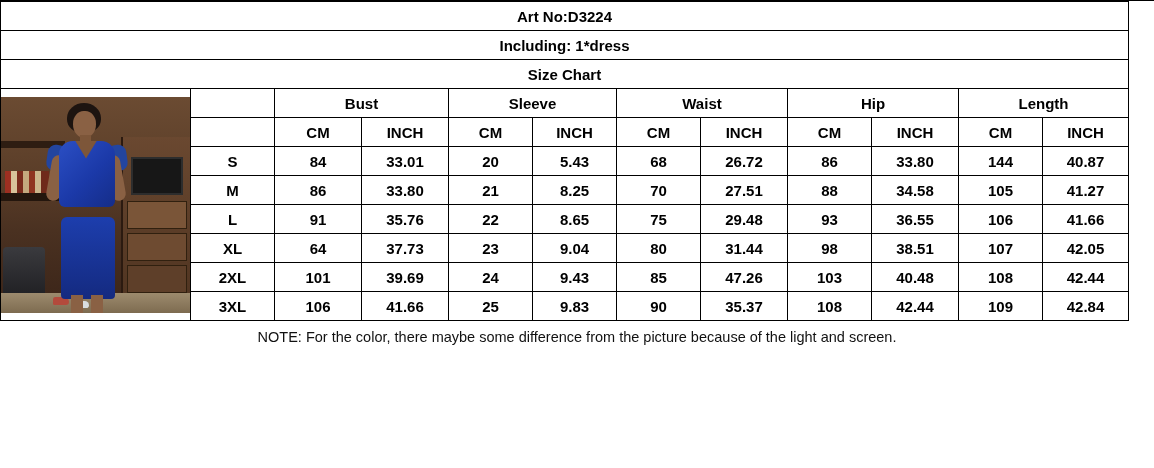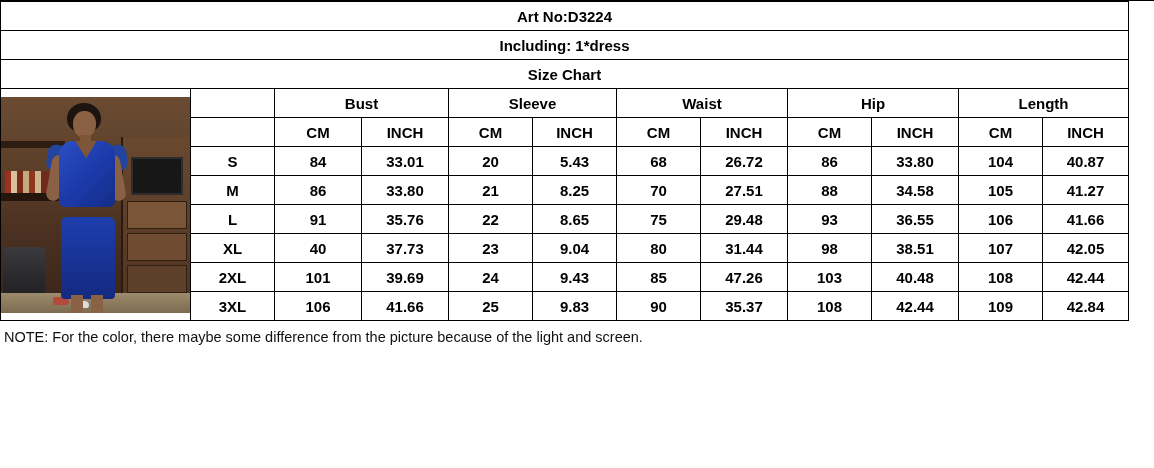--- a/index.html
+++ b/index.html
@@ -203,20 +203,21 @@
     padding: 6px 4px 0 4px;
     font-size: 14.5px;
     line-height: 1.45;
     color: #111;
   }
   .notes p {
     margin: 0 0 10px 0;
   }
   .notes p.first {
     margin-bottom: 14px;
+    text-align: center;
   }
 </style>
 </head>
 <body>
 
 <div class="sheet">
 
   <table class="main">
     <colgroup>
       <col style="width:190px">
@@ -299,21 +300,21 @@
       <tr class="data-row">
         <td class="size-cell">S</td>
         <td>84</td>
         <td>33.01</td>
         <td>20</td>
         <td>5.43</td>
         <td>68</td>
         <td>26.72</td>
         <td>86</td>
         <td>33.80</td>
-        <td>104</td>
+        <td>144</td>
         <td>40.87</td>
       </tr>
 
       <tr class="data-row">
         <td class="size-cell">M</td>
         <td>86</td>
         <td>33.80</td>
         <td>21</td>
         <td>8.25</td>
         <td>70</td>
@@ -333,21 +334,21 @@
         <td>75</td>
         <td>29.48</td>
         <td>93</td>
         <td>36.55</td>
         <td>106</td>
         <td>41.66</td>
       </tr>
 
       <tr class="data-row">
         <td class="size-cell">XL</td>
-        <td>40</td>
+        <td>64</td>
         <td>37.73</td>
         <td>23</td>
         <td>9.04</td>
         <td>80</td>
         <td>31.44</td>
         <td>98</td>
         <td>38.51</td>
         <td>107</td>
         <td>42.05</td>
       </tr>

